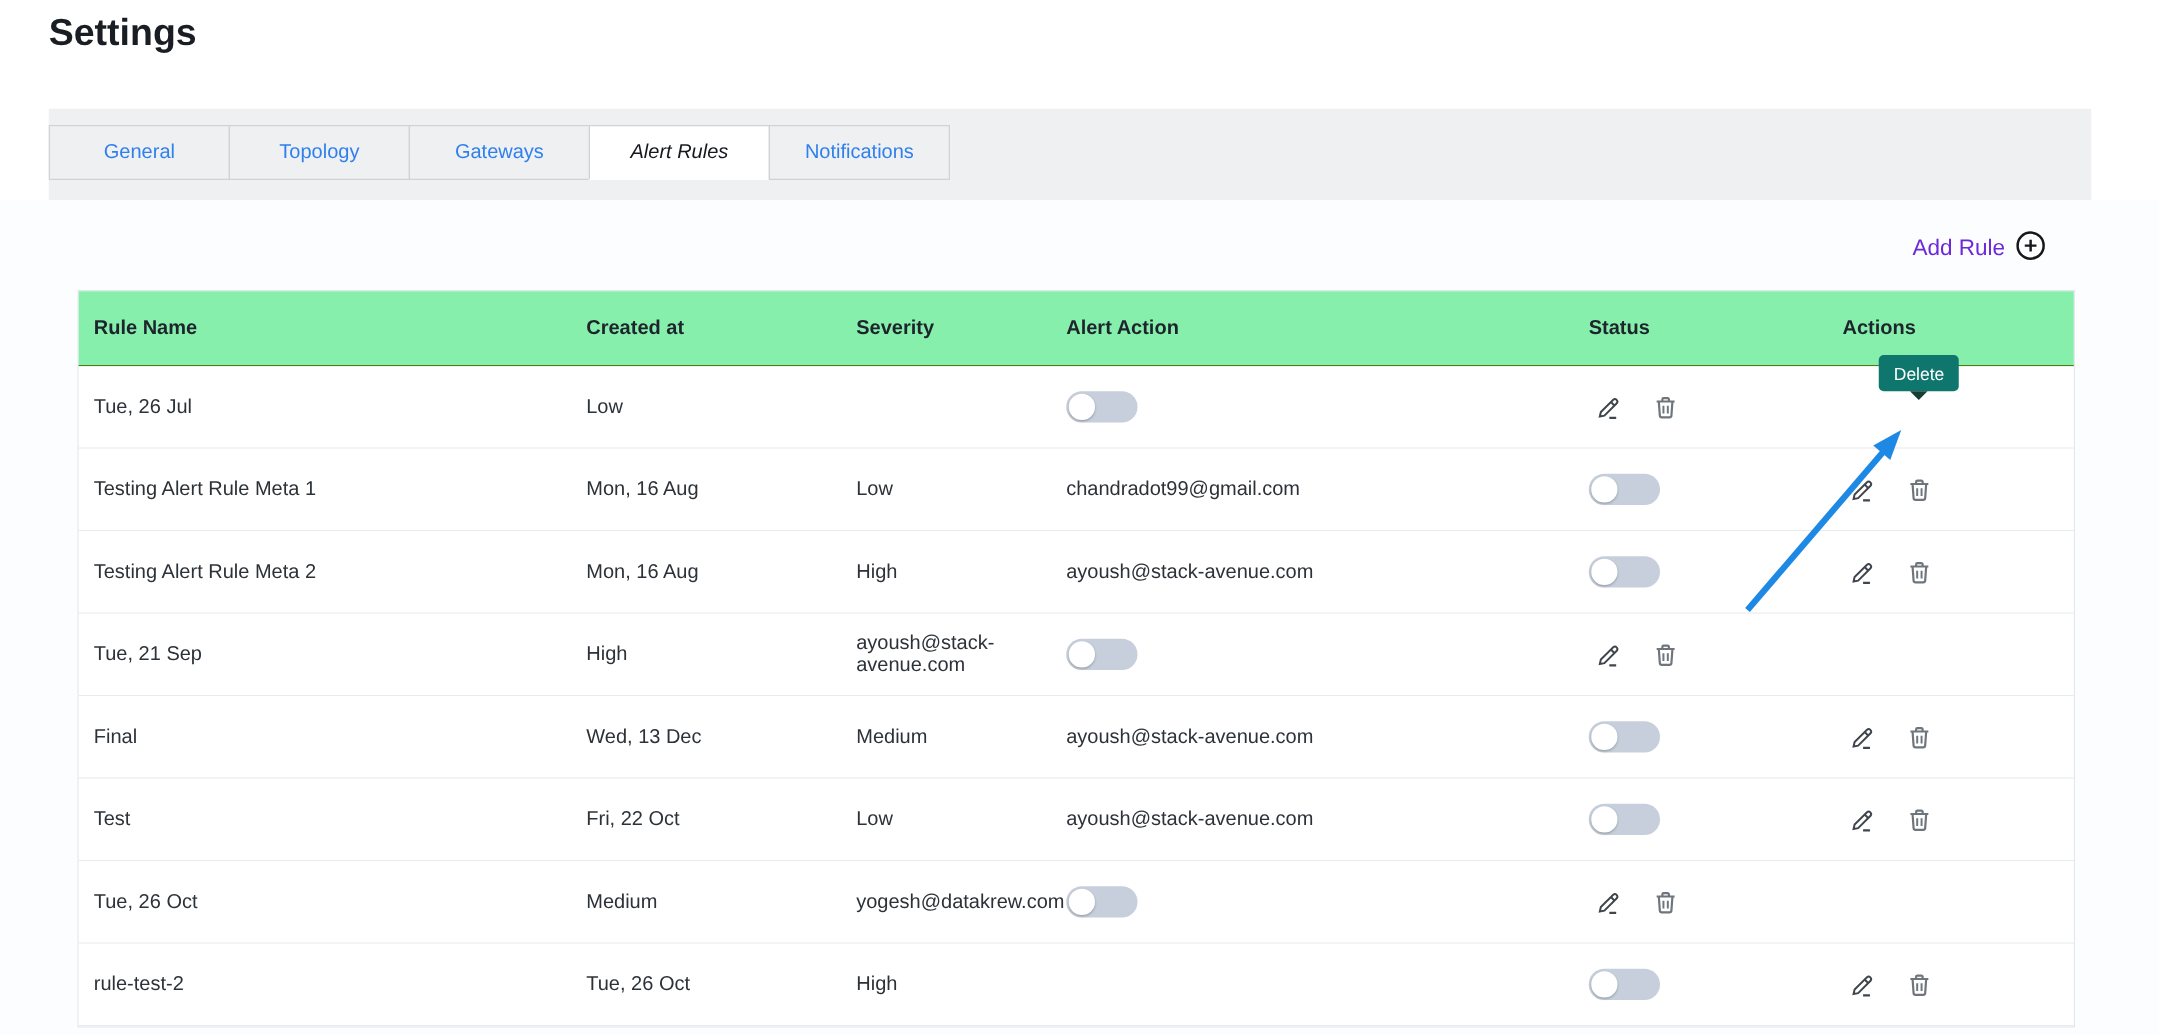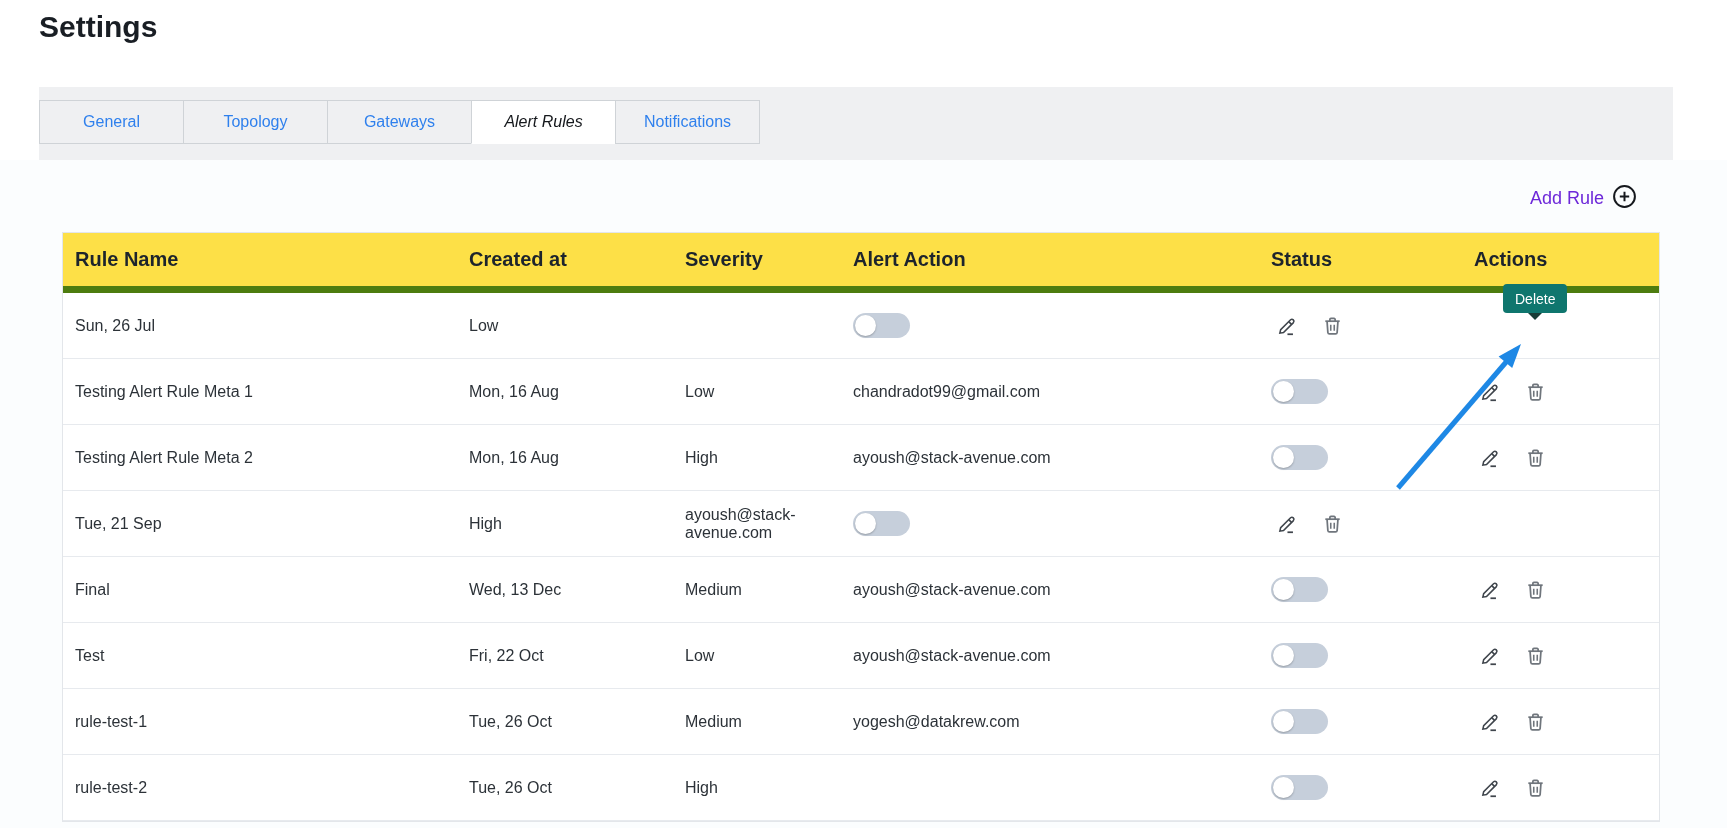--- a/index.html
+++ b/index.html
@@ -20,22 +20,22 @@
   .tab.active { background:#ffffff; color:#15181c; font-weight:500; border-bottom-color:#ffffff;font-style:italic; }
   
   .add-rule { position:absolute; top:184px; right:90px; display:flex; align-items:flex-end;
               gap:8px; background:none; border:none; cursor:pointer; font-family:inherit;
               font-size:18px; color:#6d28d9; }
   .add-rule svg { display:block; }
   
   .rule-table { position:absolute; left:62px; top:232px; width:1598px;
                 background:#ffffff; border:1px solid #e3e6ea; }
   .thead { display:grid; grid-template-columns:394px 216px 168px 418px 203px 1fr;
-           height:60px; align-items:center; background:#fde047;
-           border-bottom:7px solid #4d7c0f; font-size:20px; font-weight:700; color:#1d242c; }
+           height:60px; align-items:center; background:#86efac;
+           border-bottom:1px solid #4d7c0f; font-size:16px; font-weight:700; color:#1d242c; }
   .thead > div { padding-left:12px; }
   .trow { display:grid; grid-template-columns:394px 216px 168px 418px 203px 1fr;
           height:66px; align-items:center; border-bottom:1px solid #e7eaee;
           font-size:16px; color:#2c3238; background:#ffffff; }
   .trow > div { padding-left:12px; }
   .cell-actions { display:flex; align-items:center; gap:24px; padding-left:17px !important; }
   .icon-btn { background:none; border:none; padding:0; cursor:pointer; line-height:0; }
   
   .toggle { width:57px; height:25px; border-radius:13px; background:#c6cfdb;
             position:relative; border:none; cursor:pointer; display:block; }
@@ -83,21 +83,21 @@
   <div class="thead">
     <div>Rule Name</div>
     <div>Created at</div>
     <div>Severity</div>
     <div>Alert Action</div>
     <div>Status</div>
     <div>Actions</div>
   </div>
   <div>
   <div class="trow">
-    <div>Sun, 26 Jul</div>
+    <div>Tue, 26 Jul</div>
     <div>Low</div>
     <div></div>
     <div>
       <button class="toggle">
         <span class="knob"></span>
       </button>
     </div>
     <div class="cell-actions">
       <button class="icon-btn">
         <span>
@@ -279,21 +279,20 @@
             <path d="M9 6.2V4.6a1.2 1.2 0 0 1 1.2-1.2h3.6A1.2 1.2 0 0 1 15 4.6v1.6"></path>
             <path d="M5.8 6.8l.9 12.6a1.8 1.8 0 0 0 1.8 1.6h7a1.8 1.8 0 0 0 1.8-1.6l.9-12.6"></path>
             <path d="M10 10.5v7M14 10.5v7" stroke-width="1.8"></path>
           </svg>
         </span>
       </button>
     </div>
   </div>
 
   <div class="trow">
-    <div>rule-test-1</div>
     <div>Tue, 26 Oct</div>
     <div>Medium</div>
     <div>yogesh@datakrew.com</div>
     <div>
       <button class="toggle">
         <span class="knob"></span>
       </button>
     </div>
     <div class="cell-actions">
       <button class="icon-btn">

